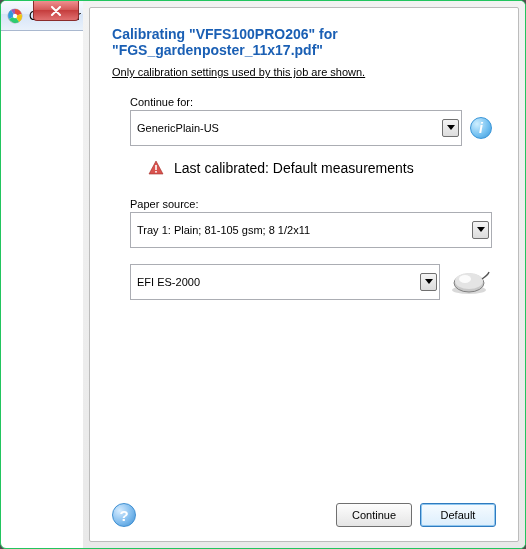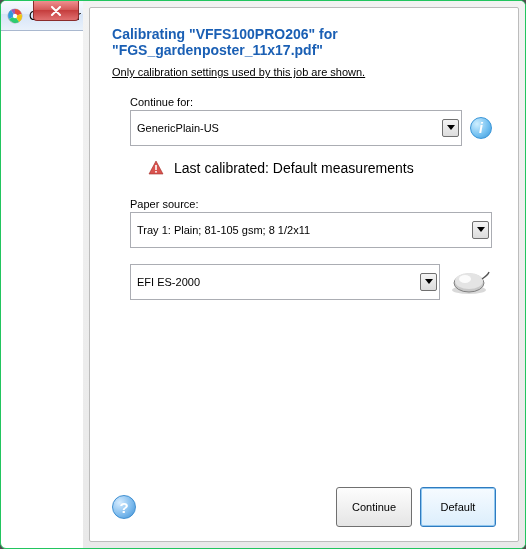--- a/index.html
+++ b/index.html
@@ -133,21 +133,21 @@
     width: 24px; height: 24px; border-radius: 50%;
     background: radial-gradient(circle at 30% 30%, #d6ecff, #79b8ec 60%, #3f8fd1);
     border: 1px solid #3f8fd1;
     display: flex; align-items: center; justify-content: center;
     color: #fff; font-weight: bold; font-size: 15px;
     cursor: pointer;
   }
 
   .btn-row { display: flex; gap: 8px; }
   .btn {
-    min-width: 76px; height: 40px;
+    min-width: 76px; height: 24px;
     border: 1px solid #707070;
     background: linear-gradient(to bottom,#fdfdfd,#e5e5e5);
     font-size: 11px;
     padding: 0 12px;
     border-radius: 3px;
     cursor: pointer;
   }
   .btn.default {
     border: 1px solid #2f7bbf;
     box-shadow: 0 0 0 1px #8fc7f0 inset;

